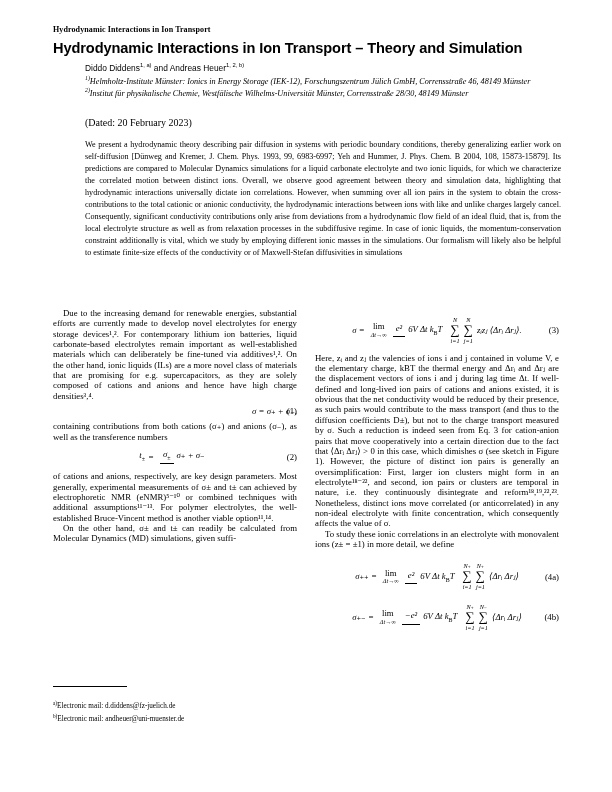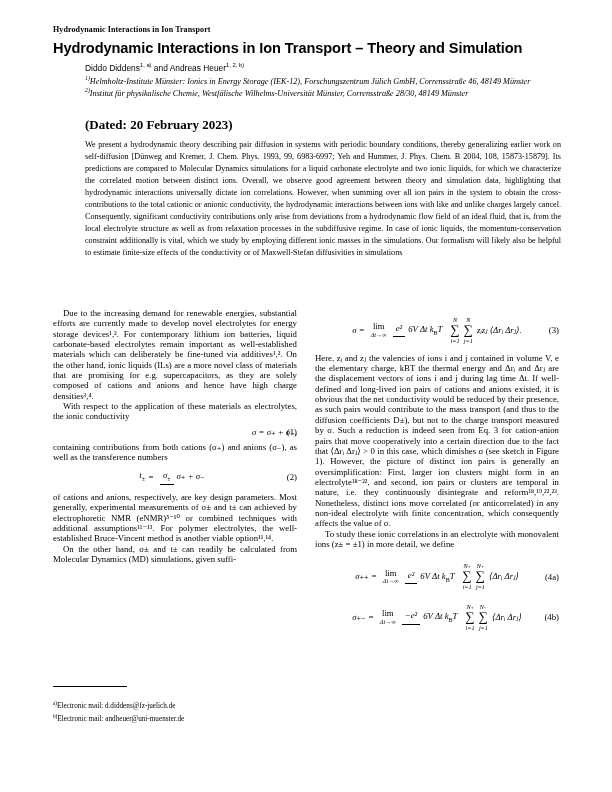--- a/index.html
+++ b/index.html
@@ -7,21 +7,21 @@
     position:relative;width:612px;height:792px;margin:0 auto;background:#ffffff;
     color:#000;font-family:"Liberation Serif","DejaVu Serif",serif;overflow:hidden;
   }
   .running-header{position:absolute;left:53px;top:25px;font-size:8px;font-weight:bold;letter-spacing:.1px;}
   .paper-title{position:absolute;left:53px;top:40px;width:512px;font-family:"Liberation Sans","DejaVu Sans",sans-serif;font-size:14.6px;font-weight:bold;letter-spacing:-.1px;}
   .byline{position:absolute;left:85px;top:62px;font-family:"Liberation Sans","DejaVu Sans",sans-serif;font-size:8.4px;}
   .byline sup{font-size:5.8px;}
   .affils{position:absolute;left:85px;top:74px;width:474px;font-size:8.2px;font-style:italic;line-height:9.4px;}
   .affil{margin-bottom:0;}
   .affil sup{font-size:5.8px;font-style:italic;}
-  .dated{position:absolute;left:85px;top:117px;font-size:13px;font-weight:bold;}
+  .dated{position:absolute;left:85px;top:117px;font-size:10px;}
   .abstract{position:absolute;left:85px;top:139px;width:476px;font-size:8.15px;line-height:12px;text-align:justify;}
   .col{position:absolute;top:308px;width:244px;font-size:8.75px;line-height:10.35px;text-align:justify;}
   .col-left{left:53px;}
   .col-right{left:315px;}
   .section-heading{font-family:"Liberation Sans","DejaVu Sans",sans-serif;font-weight:bold;font-size:7.8px;margin:0 0 14px 0;text-align:left;}
   .section-heading .sec-num{margin-right:9px;}
   p{margin:0;}
   .indent{text-indent:10px;}
   .noindent{text-indent:0;}
   .math, .mi{font-style:italic;}
@@ -64,21 +64,20 @@
   </div>
 
   <div class="dated">(Dated: 20 February 2023)</div>
 
   <div class="abstract">We present a hydrodynamic theory describing pair diffusion in systems with periodic boundary conditions, thereby generalizing earlier work on self-diffusion [Dünweg and Kremer, J. Chem. Phys. 1993, 99, 6983-6997; Yeh and Hummer, J. Phys. Chem. B 2004, 108, 15873-15879]. Its predictions are compared to Molecular Dynamics simulations for a liquid carbonate electrolyte and two ionic liquids, for which we characterize the correlated motion between distinct ions. Overall, we observe good agreement between theory and simulation data, highlighting that hydrodynamic interactions universally dictate ion correlations. However, when summing over all ion pairs in the system to obtain the cross-contributions to the total cationic or anionic conductivity, the hydrodynamic interactions between ions with like and unlike charges largely cancel. Consequently, significant conductivity contributions only arise from deviations from a hydrodynamic flow field of an ideal fluid, that is, from the local electrolyte structure as well as from relaxation processes in the subdiffusive regime. In case of ionic liquids, the momentum-conservation constraint additionally is vital, which we study by employing different ionic masses in the simulations. Our formalism will likely also be helpful to estimate finite-size effects of the conductivity or of Maxwell-Stefan diffusivities in simulations</div>
 
   <div class="col col-left">
 
     <p class="indent">Due to the increasing demand for renewable energies, substantial efforts are currently made to develop novel electrolytes for energy storage devices¹,². For contemporary lithium ion batteries, liquid carbonate-based electrolytes remain important as well-established materials which can deliberately be fine-tuned via additives¹,². On the other hand, ionic liquids (ILs) are a more novel class of materials that are promising for e.g. supercapacitors, as they are solely composed of cations and anions and hence have high charge densities³,⁴.</p>
 
-    <p class="indent">With respect to the application of these materials as electrolytes, the ionic conductivity</p>
 
     <div class="eq-row eq1-row">
       <span class="math">σ = σ₊ + σ₋,</span>
       <span class="eq-number">(1)</span>
     </div>
 
     <p class="noindent">containing contributions from both cations (σ₊) and anions (σ₋), as well as the transference numbers</p>
 
     <div class="eq-row eq2-row">
       <span class="math"><span>t</span><sub>±</sub></span>

